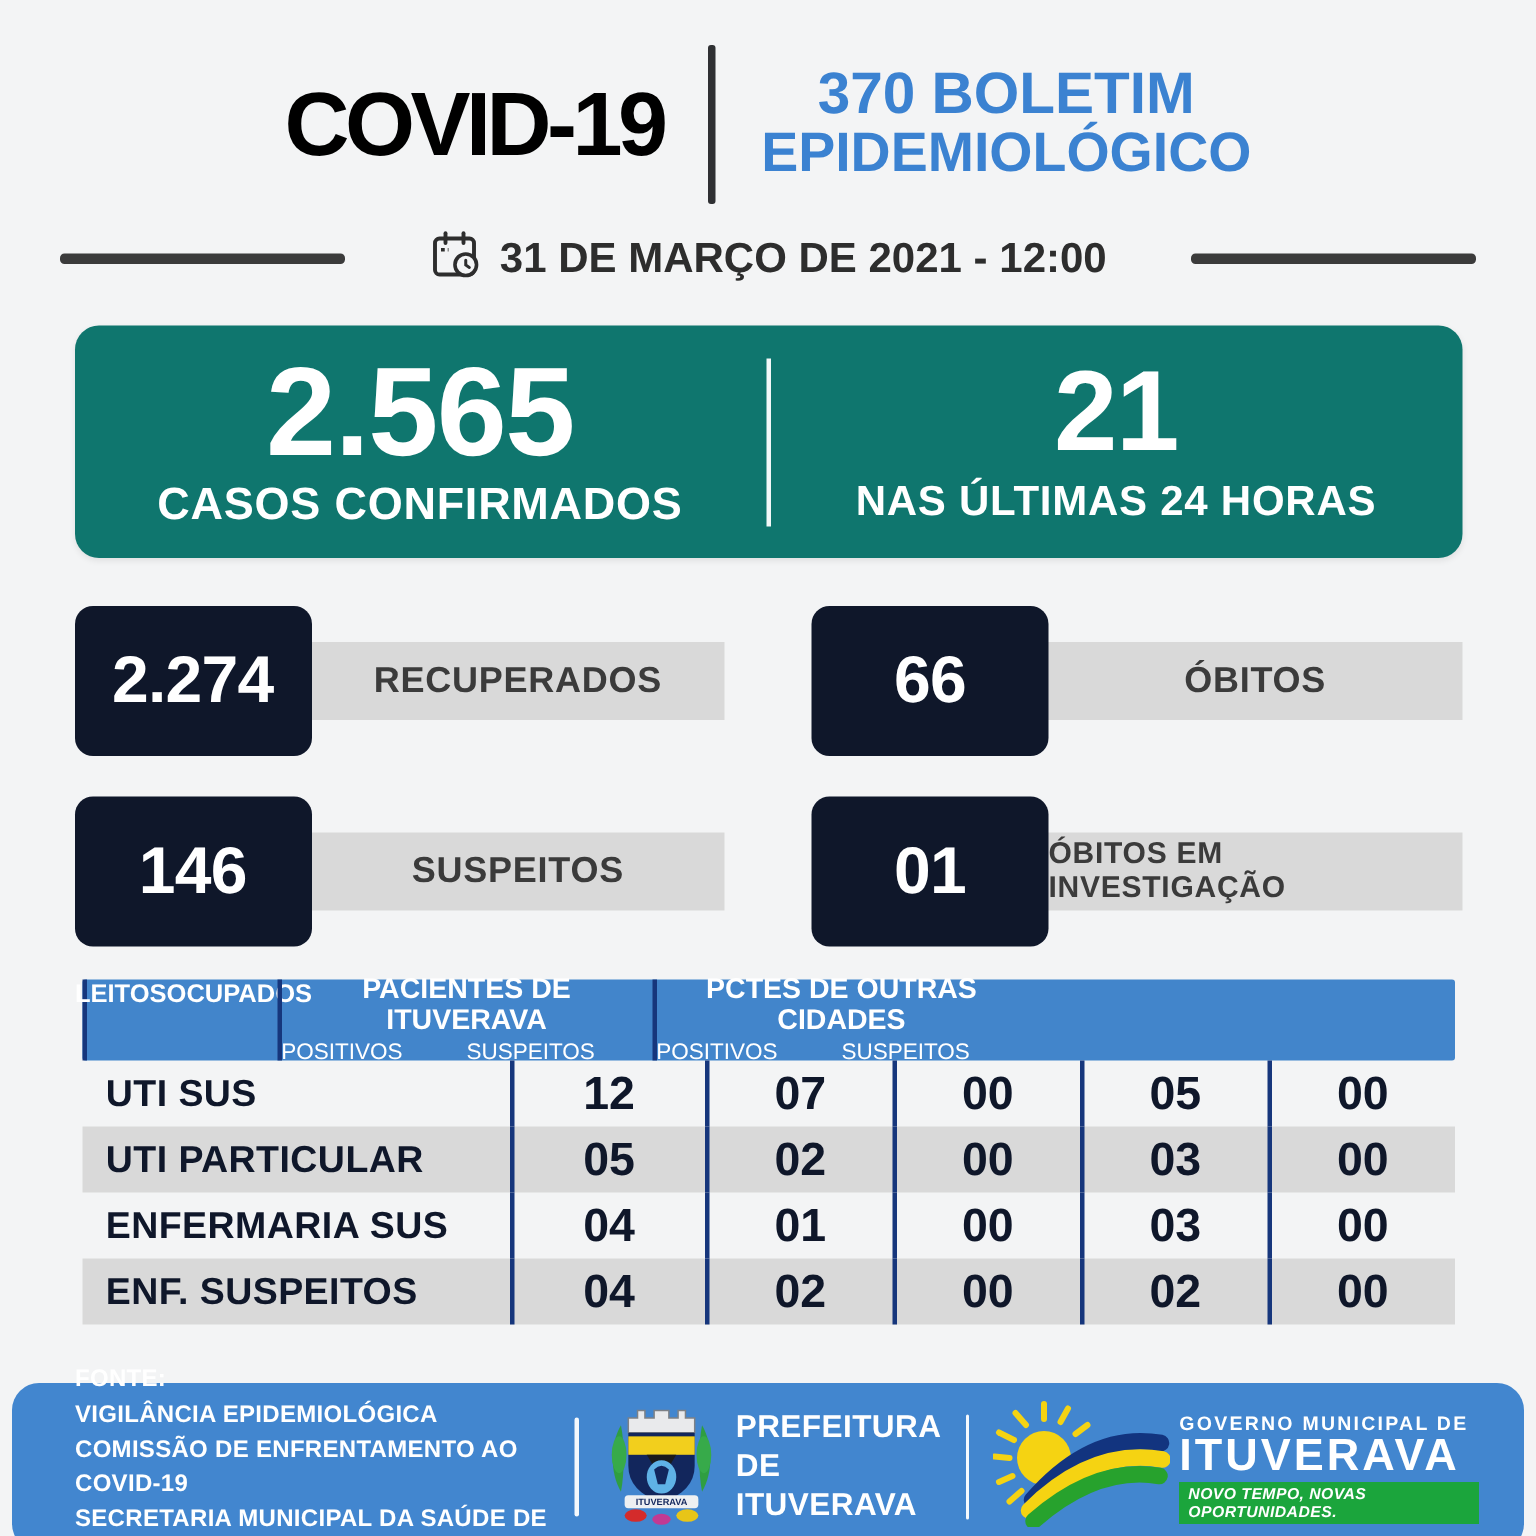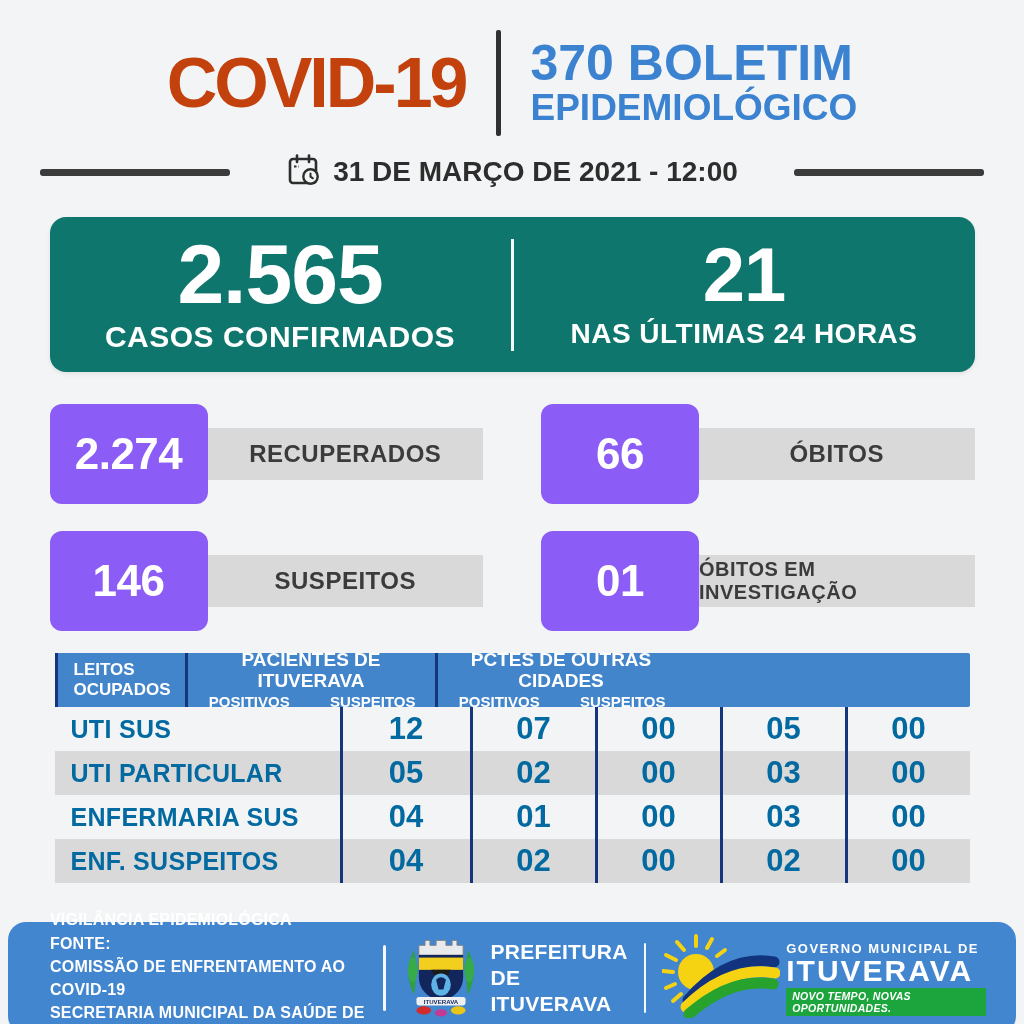--- a/index.html
+++ b/index.html
@@ -12,25 +12,25 @@
     -webkit-font-smoothing:antialiased;
   }
 
   
   .header-row{
     padding-top:20px;
     display:flex; align-items:center; justify-content:center; gap:30px;
     height:145px;
   }
   .covid-title{
-    color:#c2410c; font-size:70px; font-weight:800; letter-spacing:-3px;
+    color:#000000; font-size:60px; font-weight:800; letter-spacing:-3px;
   }
   .header-vline{ width:5px; height:106px; background:#2f3033; border-radius:2px; }
   .bulletin-block{ text-align:left; color:#3b82d1; font-weight:800; }
-  .bulletin-line1{ font-size:50px; letter-spacing:0px; line-height:1.02; }
+  .bulletin-line1{ font-size:39px; letter-spacing:0px; line-height:1.02;text-align:center; }
   .bulletin-line2{ font-size:37px; letter-spacing:0px; line-height:1.05; }
 
   
   .date-row{
     margin-top:6px;
     display:flex; align-items:center; justify-content:center; gap:56px;
     height:42px;
   }
   .date-dash{ width:190px; height:7px; background:#3b3b3b; border-radius:3px; }
   .date-center{ display:flex; align-items:center; gap:11px; }
@@ -50,46 +50,46 @@
   .red-big.small{ font-size:76px; }
   .red-label.small{ font-size:28px; }
 
   
   .stats-grid{
     width:925px; margin:32px auto 0;
     display:grid; grid-template-columns:1fr 1fr; column-gap:58px; row-gap:27px;
   }
   .stat-card{ position:relative; height:100px; display:flex; align-items:center; }
   .stat-badge{
-    width:158px; height:100px; background:#8b5cf6; border-radius:12px;
+    width:158px; height:100px; background:#0f172a; border-radius:12px;
     display:flex; align-items:center; justify-content:center;
     color:#fff; font-size:44px; font-weight:800; z-index:2; flex:0 0 158px;
     letter-spacing:-0.5px;
   }
   .stat-label-bar{
     flex:1; height:52px; background:#d9d9d9; margin-left:-8px; z-index:1;
     display:flex; align-items:center; justify-content:center;
     color:#3b3b3b; font-size:24px; font-weight:800; letter-spacing:0.5px;
     padding-left:8px;
   }
   .stat-label-bar.small-text{ font-size:20px; }
 
   
   .htable{ width:915px; margin:22px auto 0; }
   .t-header{ display:flex; background:#4285cb; color:#fff; height:54px; border-radius:2px; }
   .th-cell{ display:flex; align-items:center; }
   .th1{ width:285px; justify-content:center; font-size:29px; font-weight:800; letter-spacing:0.5px; }
-  .th2{ width:130px; border-left:3px solid #16367c; flex-direction:column; justify-content:center; align-items:flex-start; padding-left:16px; font-size:17px; font-weight:800; line-height:1.15; }
+  .th2{ width:130px; border-left:3px solid #16367c; flex-direction:row; justify-content:center; align-items:flex-start; padding-left:16px; font-size:17px; font-weight:800; line-height:1.15; }
   .thg{ width:250px; border-left:3px solid #16367c; flex-direction:column; justify-content:center; }
   .thg-title{ font-size:19px; font-weight:800; text-align:center; width:100%; line-height:1.1; }
   .thg-subs{ display:flex; width:100%; margin-top:2px; }
-  .thg-subs span{ flex:1; text-align:center; font-size:15px; font-weight:700; }
+  .thg-subs span{ flex:1; font-size:15px; font-weight:400; }
   .t-row{ display:flex; height:44px; }
   .t-row.alt{ background:#d9d9d9; }
-  .td{ display:flex; align-items:center; justify-content:center; color:#0369a1; font-weight:800; }
+  .td{ display:flex; align-items:center; justify-content:center; color:#0f172a; font-weight:800; }
   .td-label{ width:285px; justify-content:flex-start; padding-left:16px; font-size:25px; letter-spacing:0.3px; }
   .td-n1{ width:130px; border-left:3px solid #16367c; font-size:31px; }
   .td-n{ width:125px; border-left:3px solid #16367c; font-size:31px; }
 
   
   .footer{
     position:absolute; left:8px; right:8px; top:922px; height:112px;
     background:#4286cf; border-radius:18px;
     display:flex; align-items:center; padding:0 30px 0 42px;
   }
@@ -216,22 +216,22 @@
     <div class="td td-n1">04</div>
     <div class="td td-n">02</div>
     <div class="td td-n">00</div>
     <div class="td td-n">02</div>
     <div class="td td-n">00</div>
   </div>
 </div>
 
 <div class="footer">
   <div class="source-block">
+    <div>FONTE:</div>
     <div>VIGILÂNCIA EPIDEMIOLÓGICA</div>
-    <div>FONTE:</div>
     <div>COMISSÃO DE ENFRENTAMENTO AO COVID-19</div>
     <div>SECRETARIA MUNICIPAL DA SAÚDE DE ITUVERAVA</div>
   </div>
   <div class="f-div"></div>
 
   <div class="crest">
     <svg width="74" height="86" viewBox="0 0 60 70">
 
       <path d="M8,14 C2,24 2,40 8,50 C10,40 10,24 8,14 Z" fill="#2f9e41"></path>
       <path d="M52,14 C58,24 58,40 52,50 C50,40 50,24 52,14 Z" fill="#2f9e41"></path>

